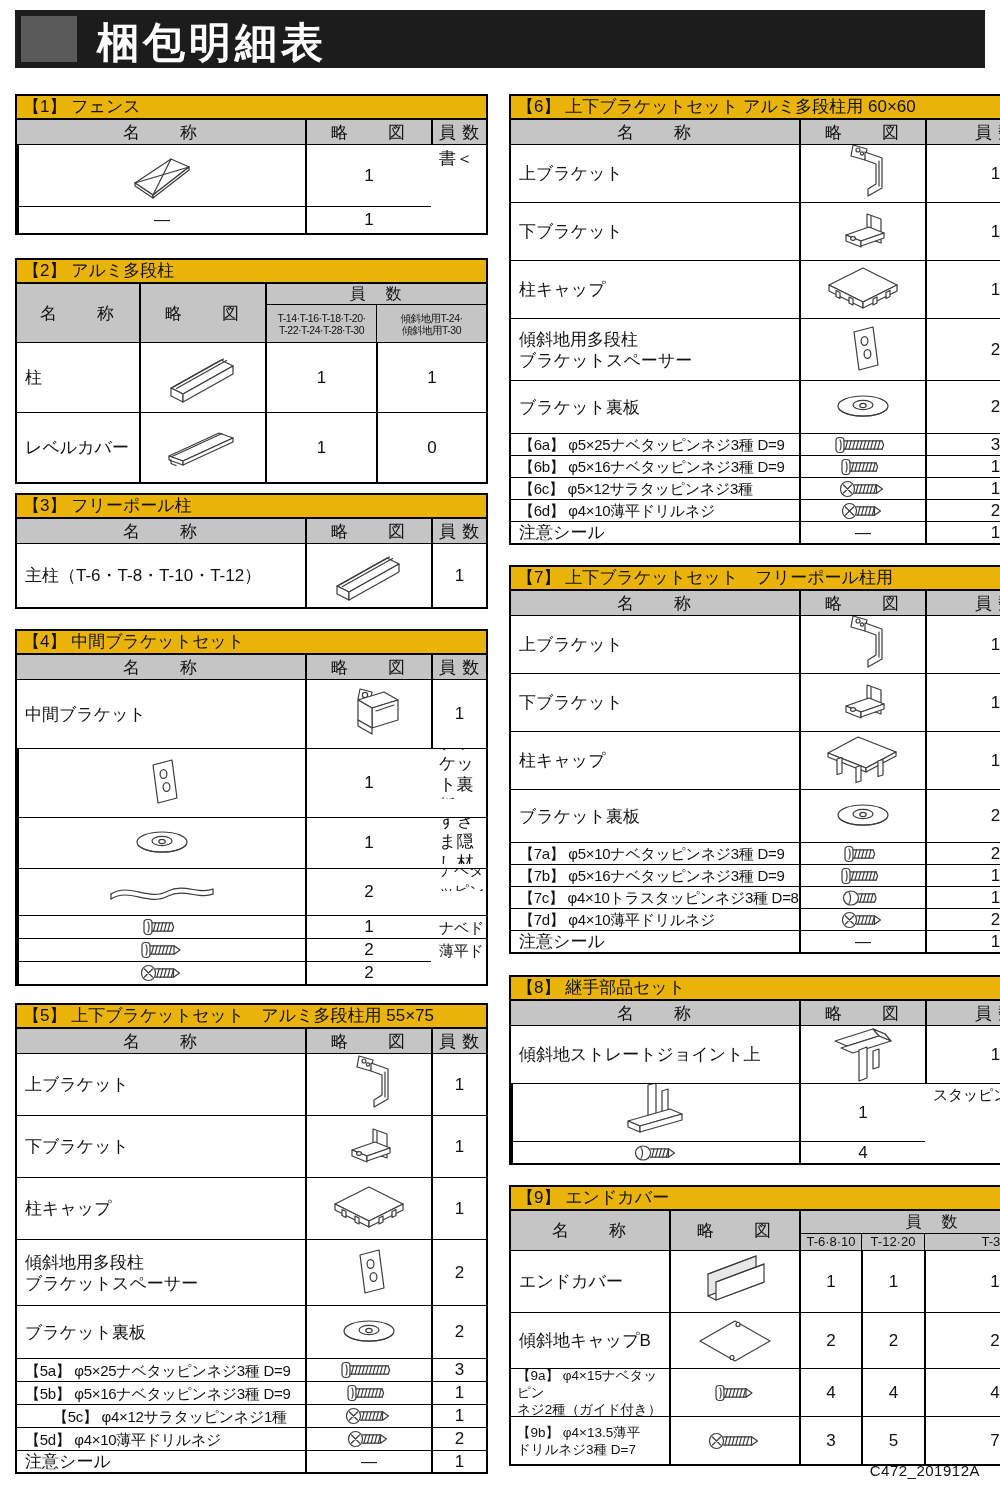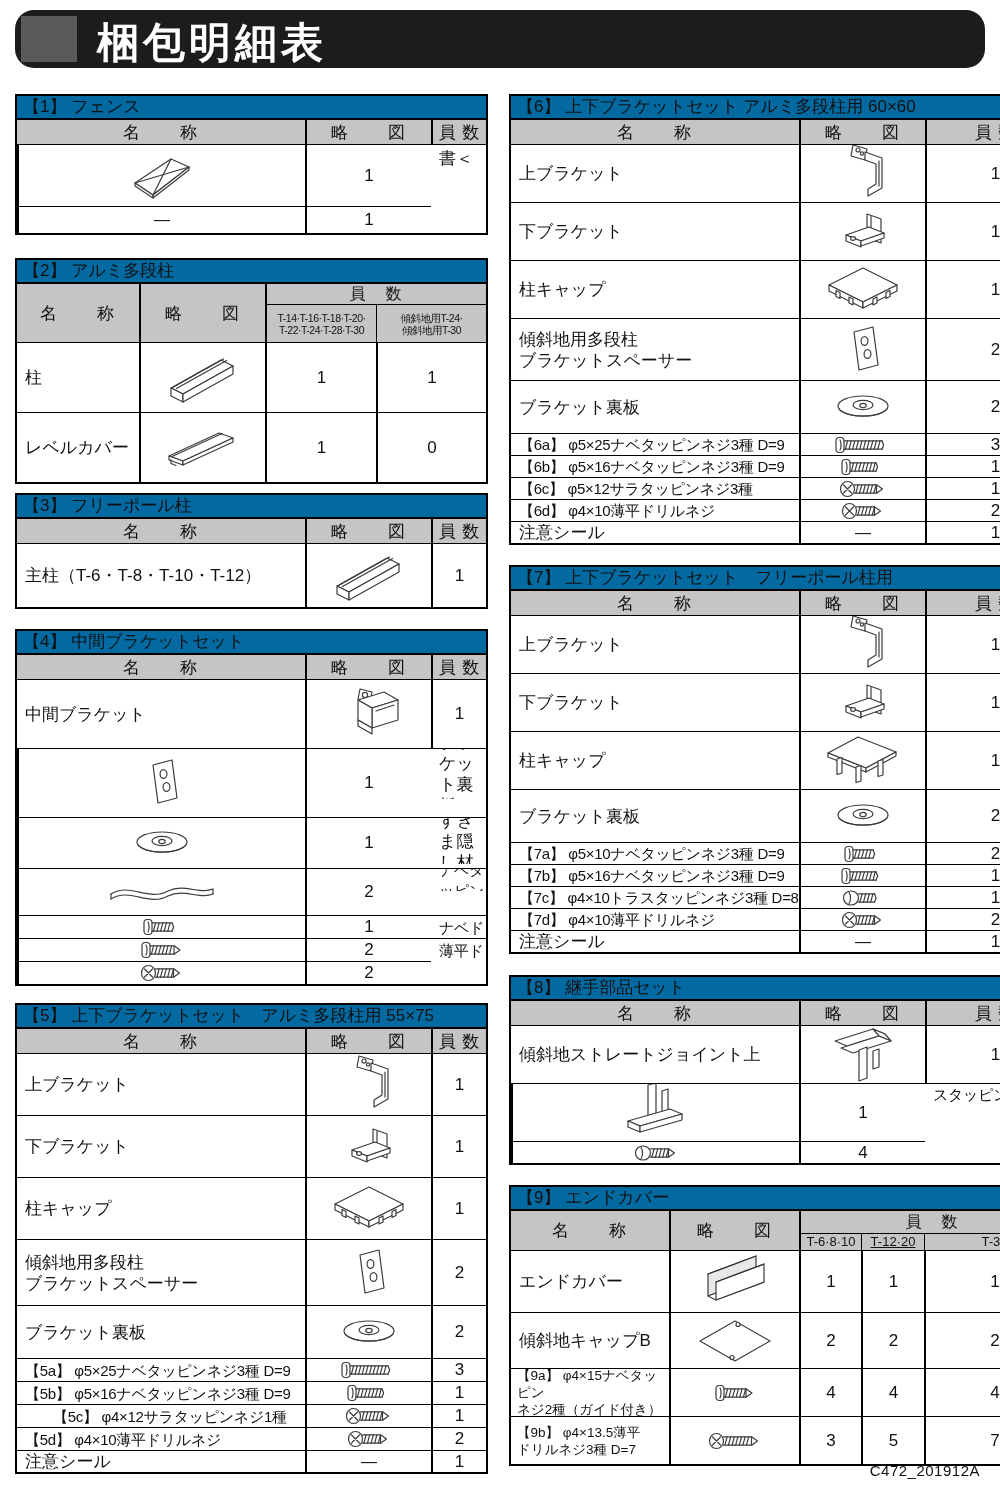--- a/index.html
+++ b/index.html
@@ -1,27 +1,27 @@
 <!DOCTYPE html>
 <html><head>
 <meta charset="utf-8">
 <style>
   html,body{margin:0;padding:0;background:#fff;}
   body{width:1000px;height:1491px;position:relative;overflow:hidden;
        font-family:"Liberation Sans","DejaVu Sans",sans-serif;color:#111;}
   .page{padding:10px 15px 0 15px;}
-  .banner{height:58px;background:#1c1c1c;position:relative;border-radius:19px;}
+  .banner{height:58px;background:#1c1c1c;position:relative;}
   .banner .tab{position:absolute;left:6px;top:6px;bottom:6px;width:56px;background:#5a5a5a;}
   .banner .title{position:absolute;left:82px;top:5px;color:#fff;font-size:42px;
                  font-weight:bold;letter-spacing:4px;white-space:nowrap;}
   .cols{display:flex;gap:21px;margin-top:26px;align-items:flex-start;}
   .col.left{width:473px;flex:none;}
   .col.right{width:557px;flex:none;}
   .ptable{border:2px solid #000;background:#fff;box-sizing:border-box;}
-  .t-title{background:#0369a1;border-bottom:2px solid #000;font-size:17px;
+  .t-title{background:#eab308;border-bottom:2px solid #000;font-size:17px;
            line-height:22px;height:22px;padding:0 6px;white-space:nowrap;overflow:hidden;}
   .t-grid{display:grid;}
   .cell{box-sizing:border-box;display:flex;align-items:center;overflow:hidden;background:#fff;}
   .vline{border-left:2px solid #000;}
   .hline{border-top:1.5px solid #000;}
   .hcell{background:#c5c5c5;justify-content:center;font-size:17px;letter-spacing:2px;white-space:nowrap;}
   .hsub{background:#c5c5c5;justify-content:center;text-align:center;font-size:10.5px;
         line-height:12px;letter-spacing:-0.5px;white-space:pre-line;}
   .hsub.big{font-size:13px;letter-spacing:0;}
   .name{padding-left:8px;font-size:17px;line-height:21px;white-space:pre-line;}
@@ -815,21 +815,21 @@
             <div class="cell hline vline qty" style="height: 22px;">4</div>
           </div>
         </div>
         <div class="ptable" style="margin-top: 20px;">
           <div class="t-title">【9】 エンドカバー</div>
           <div class="t-grid" style="grid-template-columns: 158px 130px 62px 63px 1fr; grid-template-rows: 22px 17px;">
             <div class="cell hcell" style="grid-row: 1 / span 2;">名　　称</div>
             <div class="cell hcell vline" style="grid-row: 1 / span 2;">略　　図</div>
             <div class="cell hcell vline" style="grid-column: 3 / span 3; font-size: 16px;">員　数</div>
             <div class="cell hsub big vline" style="border-top: 1.5px solid rgb(0, 0, 0); grid-area: 2 / 3;">T-6·8·10</div>
-            <div class="cell hsub big" style="border-left: 1.5px solid rgb(0, 0, 0); border-top: 1.5px solid rgb(0, 0, 0); grid-area: 2 / 4; text-decoration: underline;">T-12·20</div>
+            <div class="cell hsub big" style="border-left: 1.5px solid rgb(0, 0, 0); border-top: 1.5px solid rgb(0, 0, 0); grid-area: 2 / 4;">T-12·20</div>
             <div class="cell hsub big" style="border-left: 1.5px solid rgb(0, 0, 0); border-top: 1.5px solid rgb(0, 0, 0); grid-area: 2 / 5;">T-30</div>
             <div class="cell hline name" style="height: 62px;">エンドカバー</div>
             <div class="cell hline vline diag" style="height: 62px;">
               <span>
                 <svg width="82" height="60" viewBox="0 0 82 60">
                   <g fill="#fff" stroke="#3c3c3c" stroke-width="1.2" stroke-linejoin="round" stroke-linecap="round">
                     <polygon points="14,22 62,4 62,26 14,44" fill="#e8e8e8"></polygon>
                     <polygon points="14,44 62,26 70,30 22,48"></polygon>
                     <polygon points="22,30 70,12 70,30 22,48"></polygon>
                     <line x1="14" y1="22" x2="62" y2="4"></line>

